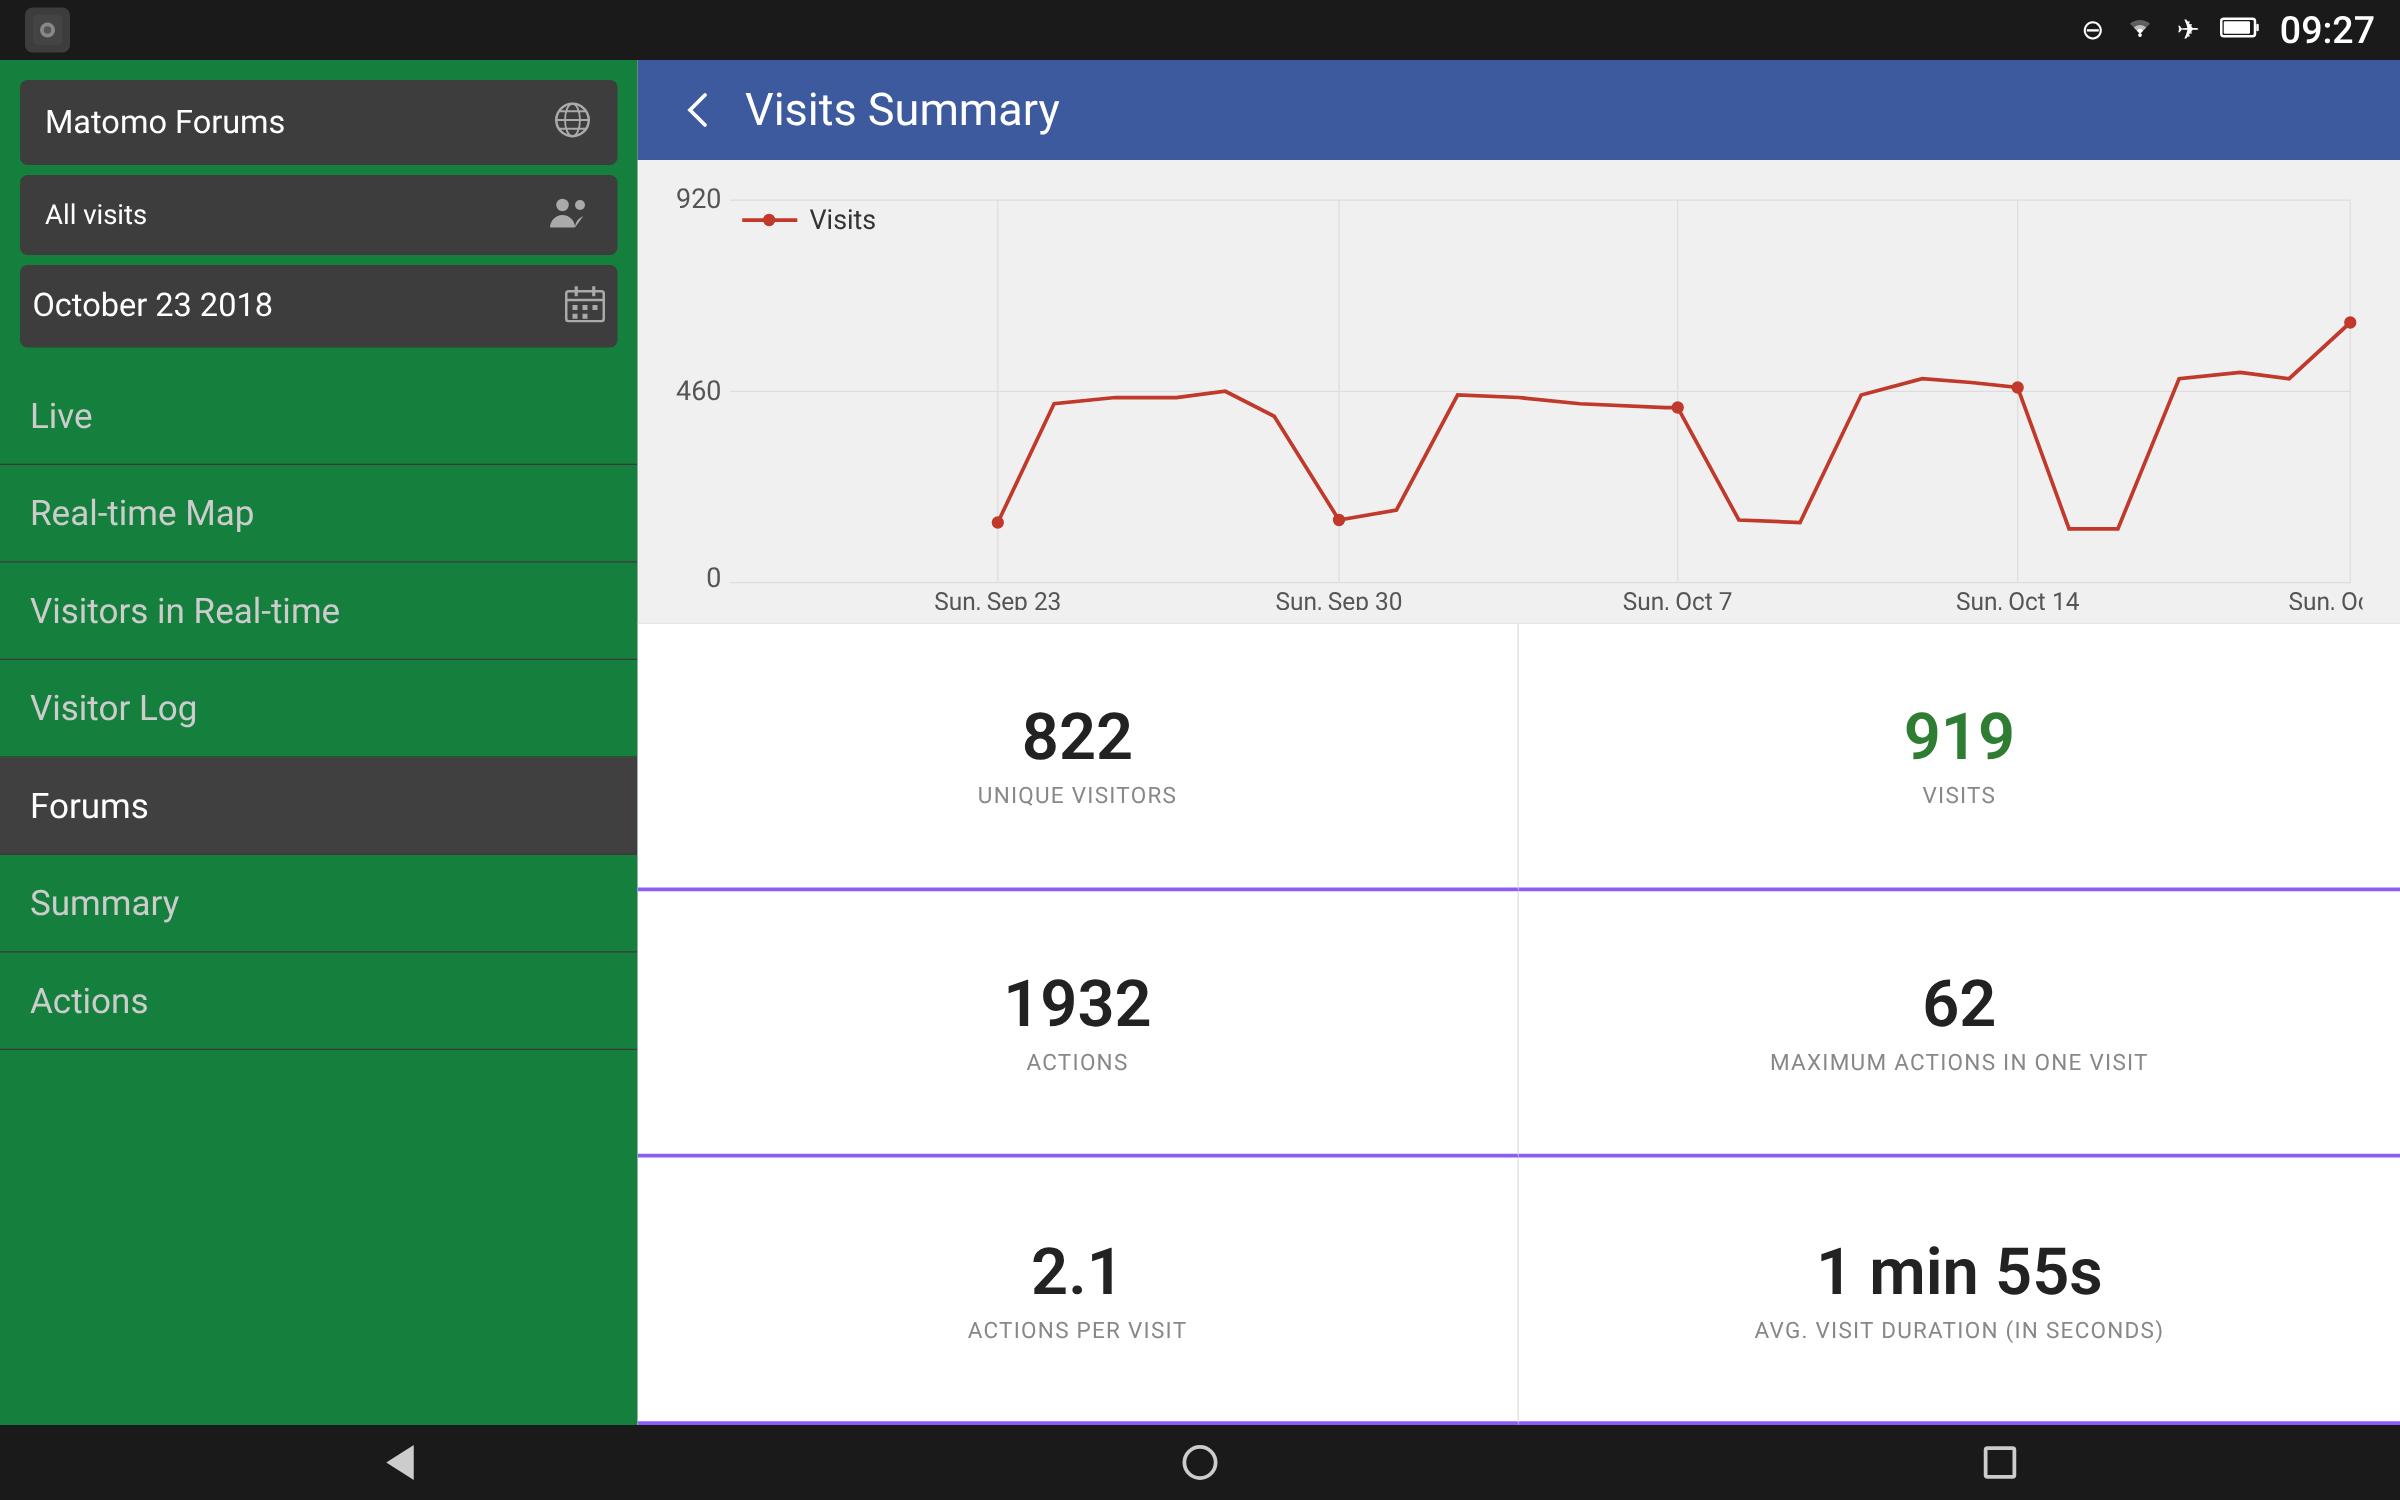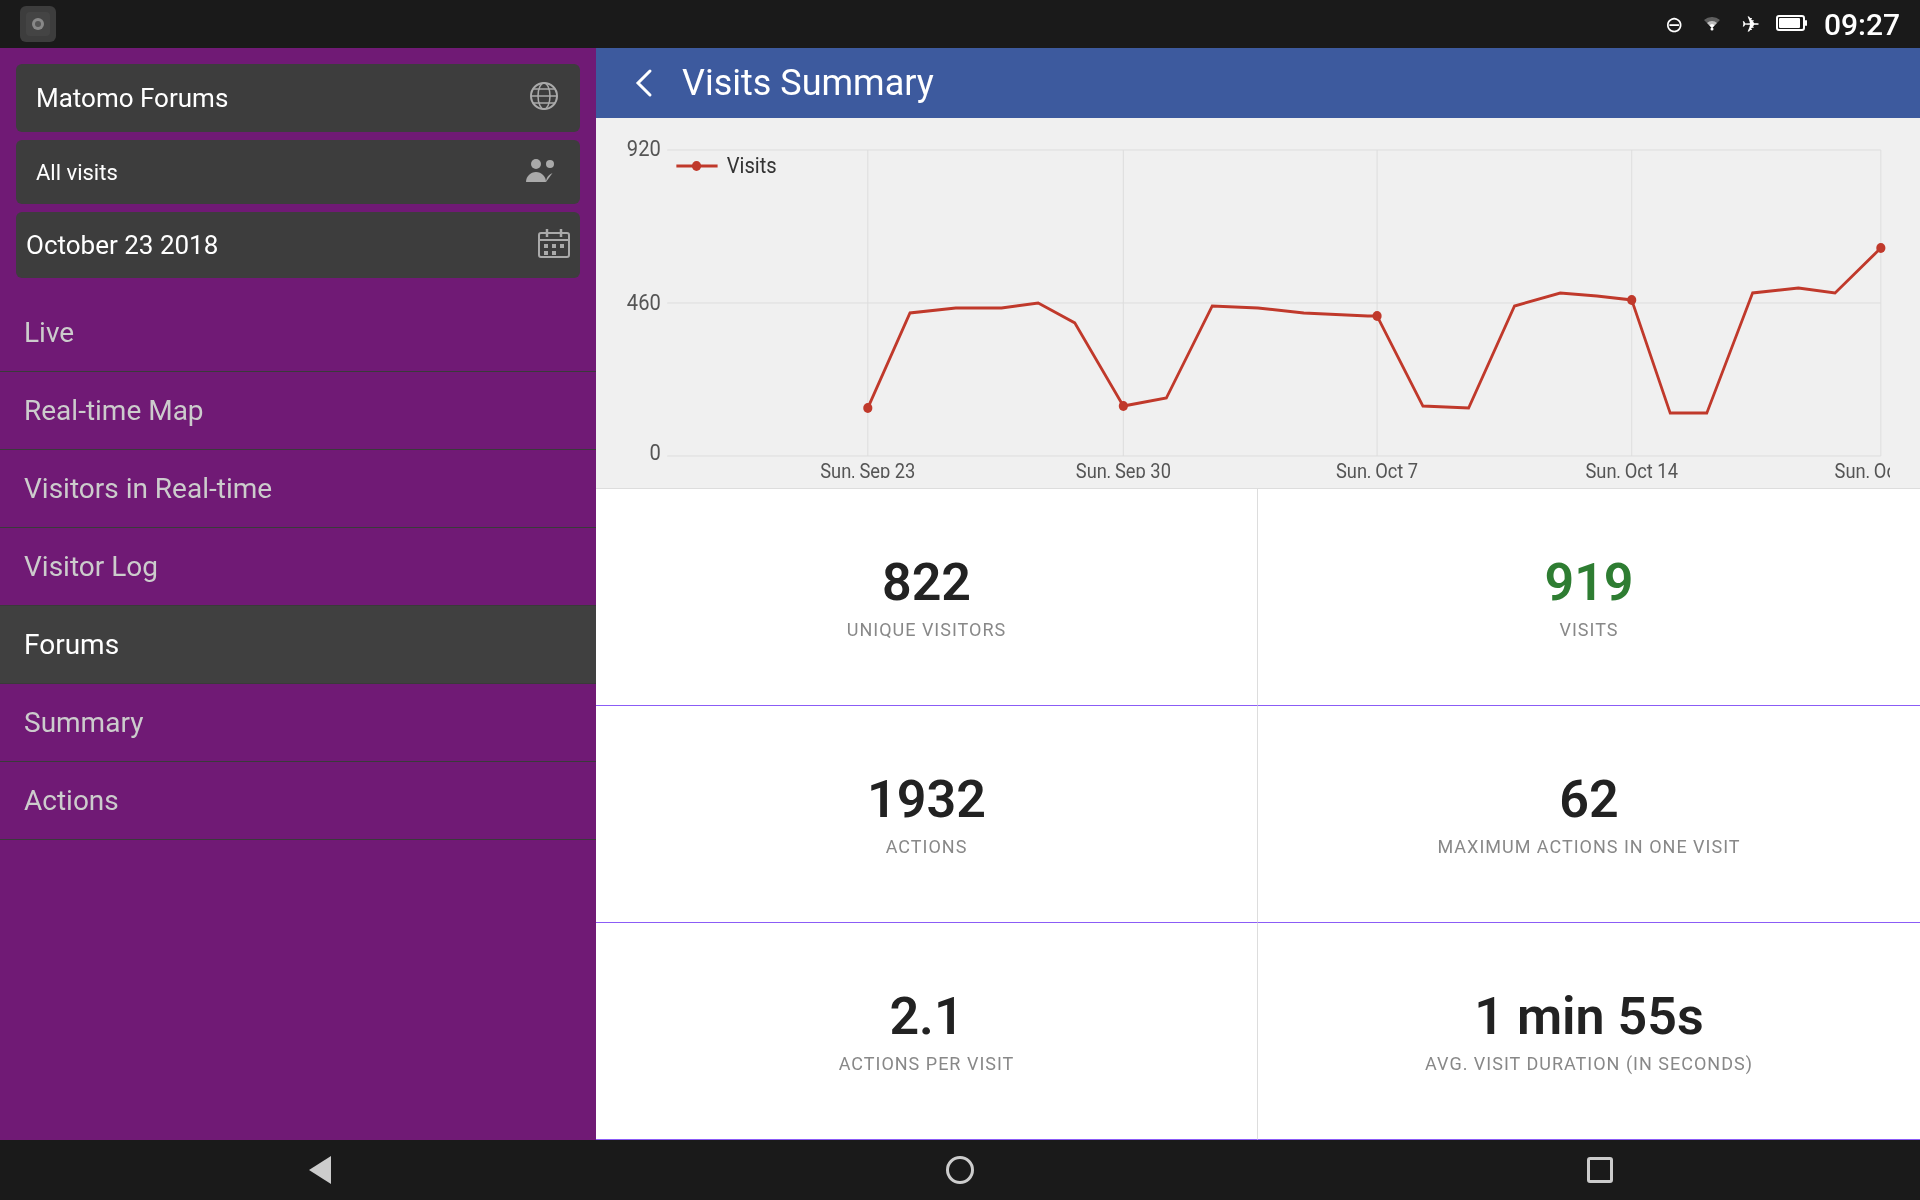--- a/index.html
+++ b/index.html
@@ -57,22 +57,22 @@
       position: absolute;
       top: 48px;
       left: 0;
       right: 0;
       bottom: 60px;
       display: flex;
     }
 
     
     .sidebar {
-      width: 596px;
-      background: #701a75;
+      width: 510px;
+      background: #15803d;
       display: flex;
       flex-direction: column;
       flex-shrink: 0;
     }
     .sidebar-header {
       padding: 0;
     }
     .sidebar-site-selector {
       background: #3d3d3d;
       margin: 16px 16px 8px 16px;
@@ -143,21 +143,21 @@
       flex: 1;
       display: flex;
       flex-direction: column;
       background: #e8e8e8;
       overflow: hidden;
     }
 
     
     .content-header {
       background: #3d5a9e;
-      height: 70px;
+      height: 80px;
       display: flex;
       align-items: center;
       padding: 0 30px;
       gap: 20px;
       flex-shrink: 0;
     }
     .back-button {
       color: #fff;
       font-size: 38px;
       cursor: pointer;
@@ -192,21 +192,21 @@
       border-top: 1px solid #ddd;
       overflow: hidden;
     }
     .stat-cell {
       display: flex;
       flex-direction: column;
       align-items: center;
       justify-content: center;
       padding: 20px;
       border-right: 1px solid #ddd;
-      border-bottom: 1px solid #8b5cf6;
+      border-bottom: 3px solid #8b5cf6;
     }
     .stat-cell:nth-child(even) {
       border-right: none;
     }
     .stat-value {
       font-size: 52px;
       font-weight: 600;
       color: #222;
       line-height: 1.1;
     }

